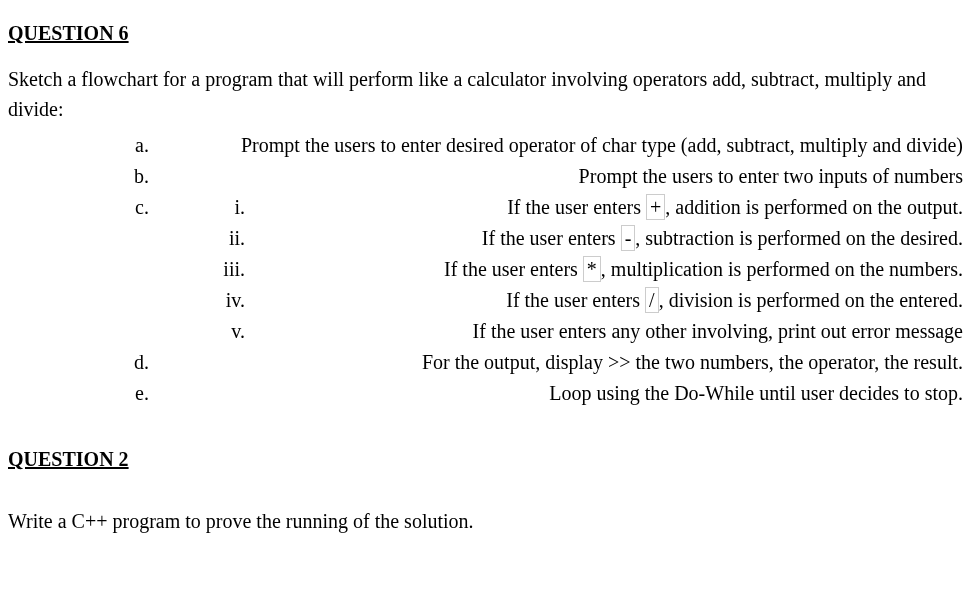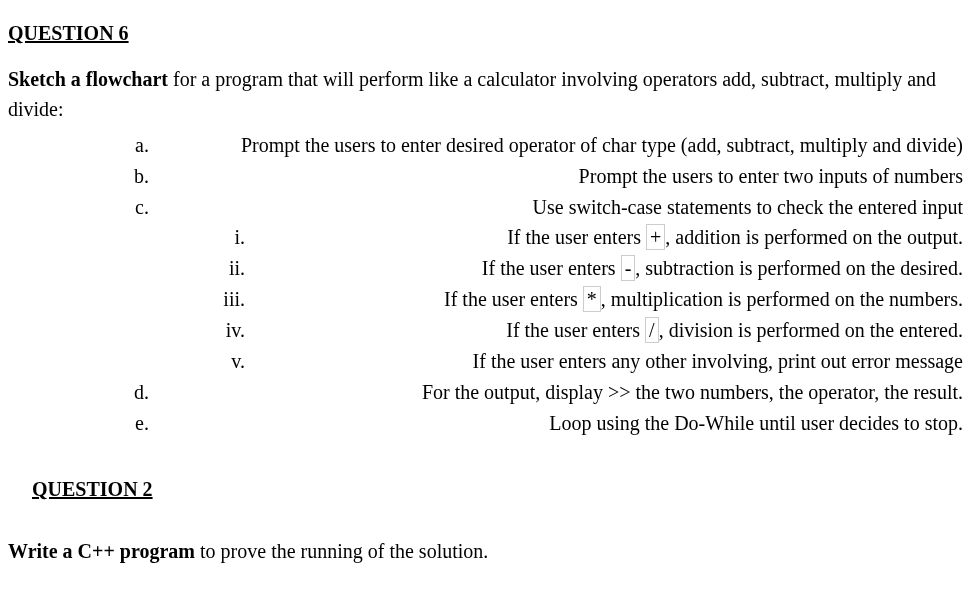--- a/index.html
+++ b/index.html
@@ -19,21 +19,21 @@
     }
     .heading {
       font-weight: bold;
       text-decoration: underline;
       margin-bottom: 16px;
     }
     .intro {
       margin-bottom: 6px;
     }
     .bold {
-      font-weight: bold;
+      font-weight: normal;
     }
     ol.alpha {
       list-style-type: lower-alpha;
       padding-left: 146px;
       text-align: right;
     }
     ol.alpha > li {
       padding-left: 10px;
       margin-bottom: 1px;
     }
@@ -48,40 +48,38 @@
     .boxed {
       display: inline-block;
       border: 1px solid #cccccc;
       padding: 0 3px;
       line-height: 1.2;
       vertical-align: baseline;
     }
     .q2-heading {
       margin-top: 36px;
       margin-bottom: 32px;
-      margin-left: 24px;
     }
     .q2-body {
       margin-top: 0;
     }
   </style>
 </head>
 <body>
 
 <div class="heading">QUESTION 6</div>
 
 <p class="intro">
   <span class="bold">Sketch a flowchart</span><span> for a program that will perform like a calculator involving operators add, subtract, multiply and divide:</span>
 </p>
 
 <ol class="alpha">
   <li>Prompt the users to enter desired operator of char type (add, subtract, multiply and divide)</li>
   <li>Prompt the users to enter two inputs of numbers</li>
   <li>
-    <span>Use switch-case statements to check the entered input</span>
     <ol class="roman">
       <li>
         <span>If the user enters </span><span class="boxed">+</span><span>, addition is performed on the output.</span>
       </li>
       <li>
         <span>If the user enters </span><span class="boxed">-</span><span>, subtraction is performed on the desired.</span>
       </li>
       <li>
         <span>If the user enters </span><span class="boxed">*</span><span>, multiplication is performed on the numbers.</span>
       </li>

